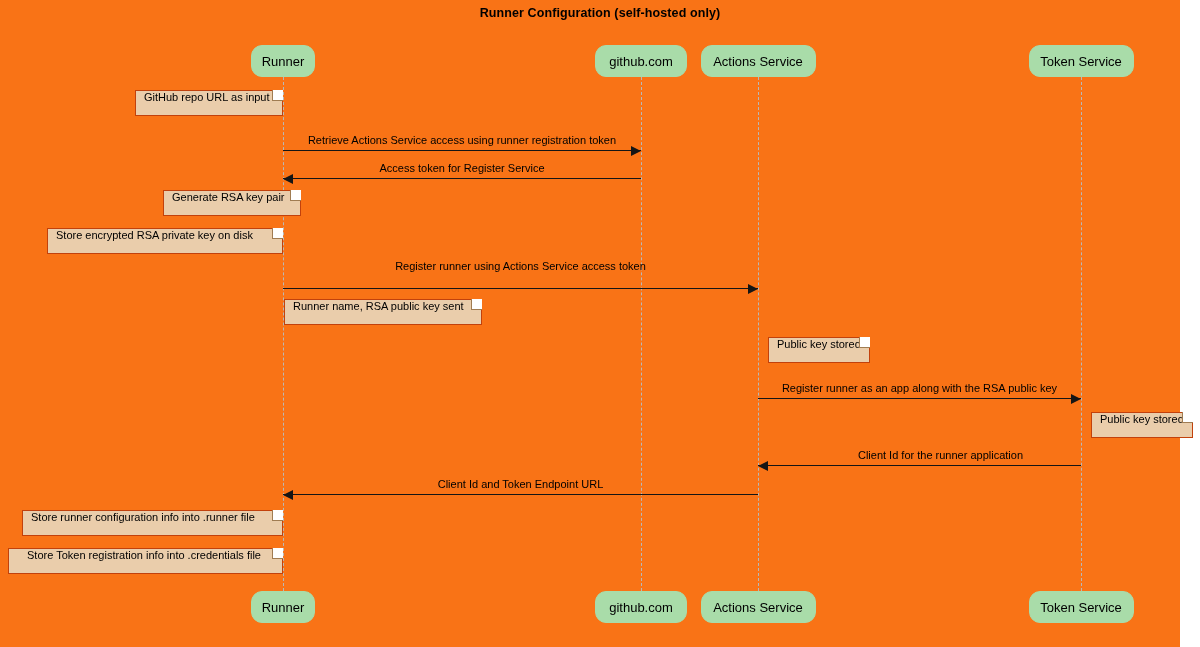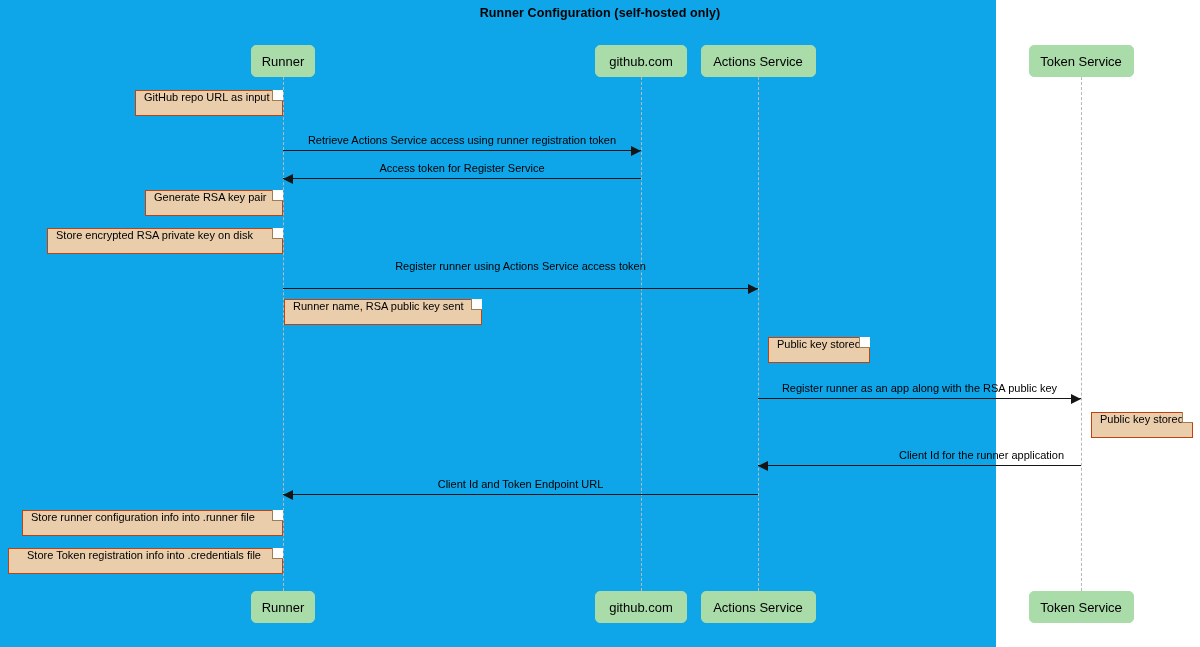--- a/index.html
+++ b/index.html
@@ -8,23 +8,23 @@
     background: #ffffff;
   }
   body {
     font-family: "Liberation Sans", sans-serif;
     width: 1200px;
     height: 647px;
     overflow: hidden;
   }
   #diagram-root {
     position: relative;
-    width: 996px;
+    width: 1180px;
     height: 647px;
-    background: #0ea5e9;
+    background: #f97316;
   }
   #title {
     position: absolute;
     left: 0;
     top: 6px;
     width: 1200px;
     text-align: center;
     font-size: 12.5px;
     font-weight: bold;
     color: #000000;
@@ -33,21 +33,21 @@
   .lifeline {
     position: absolute;
     width: 0;
     border-left: 1px dashed #b8b8b8;
   }
   .participant {
     position: absolute;
     box-sizing: border-box;
     background: #A9DCA9;
     border: 1px solid #A9DCA9;
-    border-radius: 5px;
+    border-radius: 11px;
     color: #000000;
     font-size: 13px;
     display: flex;
     align-items: center;
     justify-content: center;
     white-space: nowrap;
     height: 32px;
   }
   .note {
     position: absolute;
@@ -128,34 +128,34 @@
         <div class="msg-label" style="left: 283px; width: 475px; top: 260px;">Register runner using Actions Service access token</div>
       </div>
       <div style="position: absolute; left: 0px; top: 0px; width: 1200px; height: 0px;">
         <div class="msg-line" style="left: 758px; top: 398px; width: 323px;"></div>
         <div class="arrow-head right" style="top: 393.5px; left: 1071px;"></div>
         <div class="msg-label" style="left: 758px; width: 323px; top: 382px;">Register runner as an app along with the RSA public key</div>
       </div>
       <div style="position: absolute; left: 0px; top: 0px; width: 1200px; height: 0px;">
         <div class="msg-line" style="left: 758px; top: 465px; width: 323px;"></div>
         <div class="arrow-head left" style="top: 460.5px; left: 758px;"></div>
-        <div class="msg-label" style="left: 776px; width: 323px; top: 449px; padding-left: 44px;">Client Id for the runner application</div>
+        <div class="msg-label" style="left: 735px; width: 323px; top: 449px; padding-left: 44px;">Client Id for the runner application</div>
       </div>
       <div style="position: absolute; left: 0px; top: 0px; width: 1200px; height: 0px;">
         <div class="msg-line" style="left: 283px; top: 494px; width: 475px;"></div>
         <div class="arrow-head left" style="top: 489.5px; left: 283px;"></div>
         <div class="msg-label" style="left: 283px; width: 475px; top: 478px;">Client Id and Token Endpoint URL</div>
       </div>
     </div>
   <div id="notes-layer">
       <div class="note" style="width: 148px; top: 90px; left: 135px;">
         <div class="fold"></div>
         <span>GitHub repo URL as input</span>
       </div>
-      <div class="note" style="width: 138px; top: 190px; left: 145px;">
+      <div class="note" style="width: 138px; top: 190px; left: 163px;">
         <div class="fold"></div>
         <span>Generate RSA key pair</span>
       </div>
       <div class="note" style="width: 236px; top: 228px; left: 47px;">
         <div class="fold"></div>
         <span>Store encrypted RSA private key on disk</span>
       </div>
       <div class="note" style="width: 198px; top: 299px; left: 284px;">
         <div class="fold"></div>
         <span>Runner name, RSA public key sent</span>

